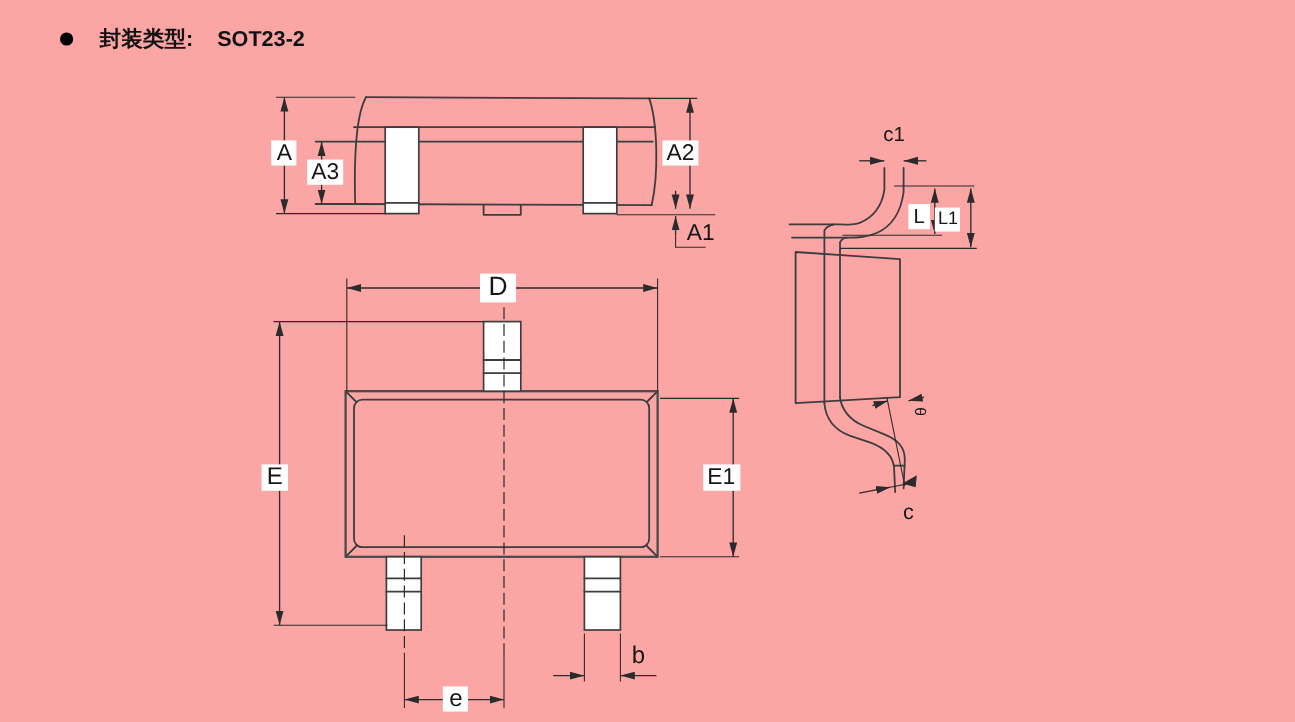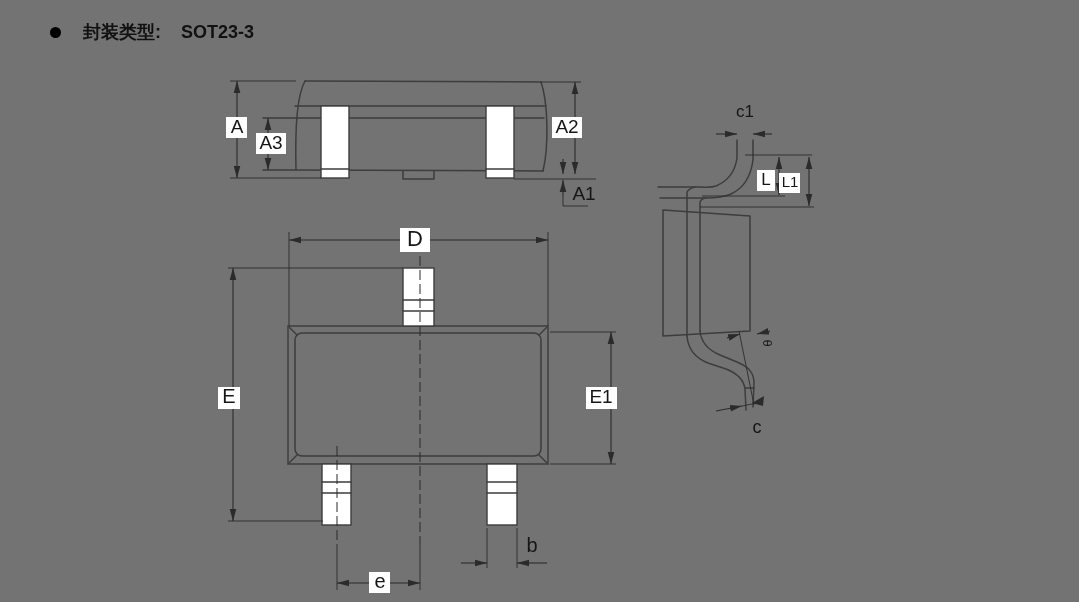--- a/index.html
+++ b/index.html
@@ -1,17 +1,17 @@
 <!DOCTYPE html>
 <html><head>
 <meta charset="utf-8">
 <style>
   html,body{margin:0;padding:0;background:#ffffff;}
   #page{
-    position:relative;width:1079px;height:602px;background:#737373;
+    position:relative;width:1079px;height:602px;background:#fca5a5;
     font-family:"Liberation Sans", sans-serif;overflow:hidden;
   }
   #header{
     position:absolute;left:50px;top:20px;display:flex;align-items:center;gap:14px;
     color:#111;font-size:18px;font-weight:bold;
   }
   #header .bullet{
     width:11px;height:11px;border-radius:50%;background:#000;display:inline-block;
     margin-right:8px;
   }
@@ -30,21 +30,21 @@
   .bg{fill:#ffffff;}
 </style>
 </head>
 <body>
 
 <div id="page">
 
   <div id="header">
     <span class="bullet"></span>
     <span>封装类型:</span>
-    <span class="pkg">SOT23-3</span>
+    <span class="pkg">SOT23-2</span>
   </div>
 
   <svg width="1079" height="602" viewBox="0 0 1079 602">
     <defs>
       <marker id="arr" viewBox="0 0 12 8" refX="12" refY="4" markerWidth="12" markerHeight="8" orient="auto-start-reverse" markerUnits="userSpaceOnUse">
         <path d="M12,4 L0,0.7 L0,7.3 Z" fill="#2b2b2b"></path>
       </marker>
     </defs>
 
     <g>

